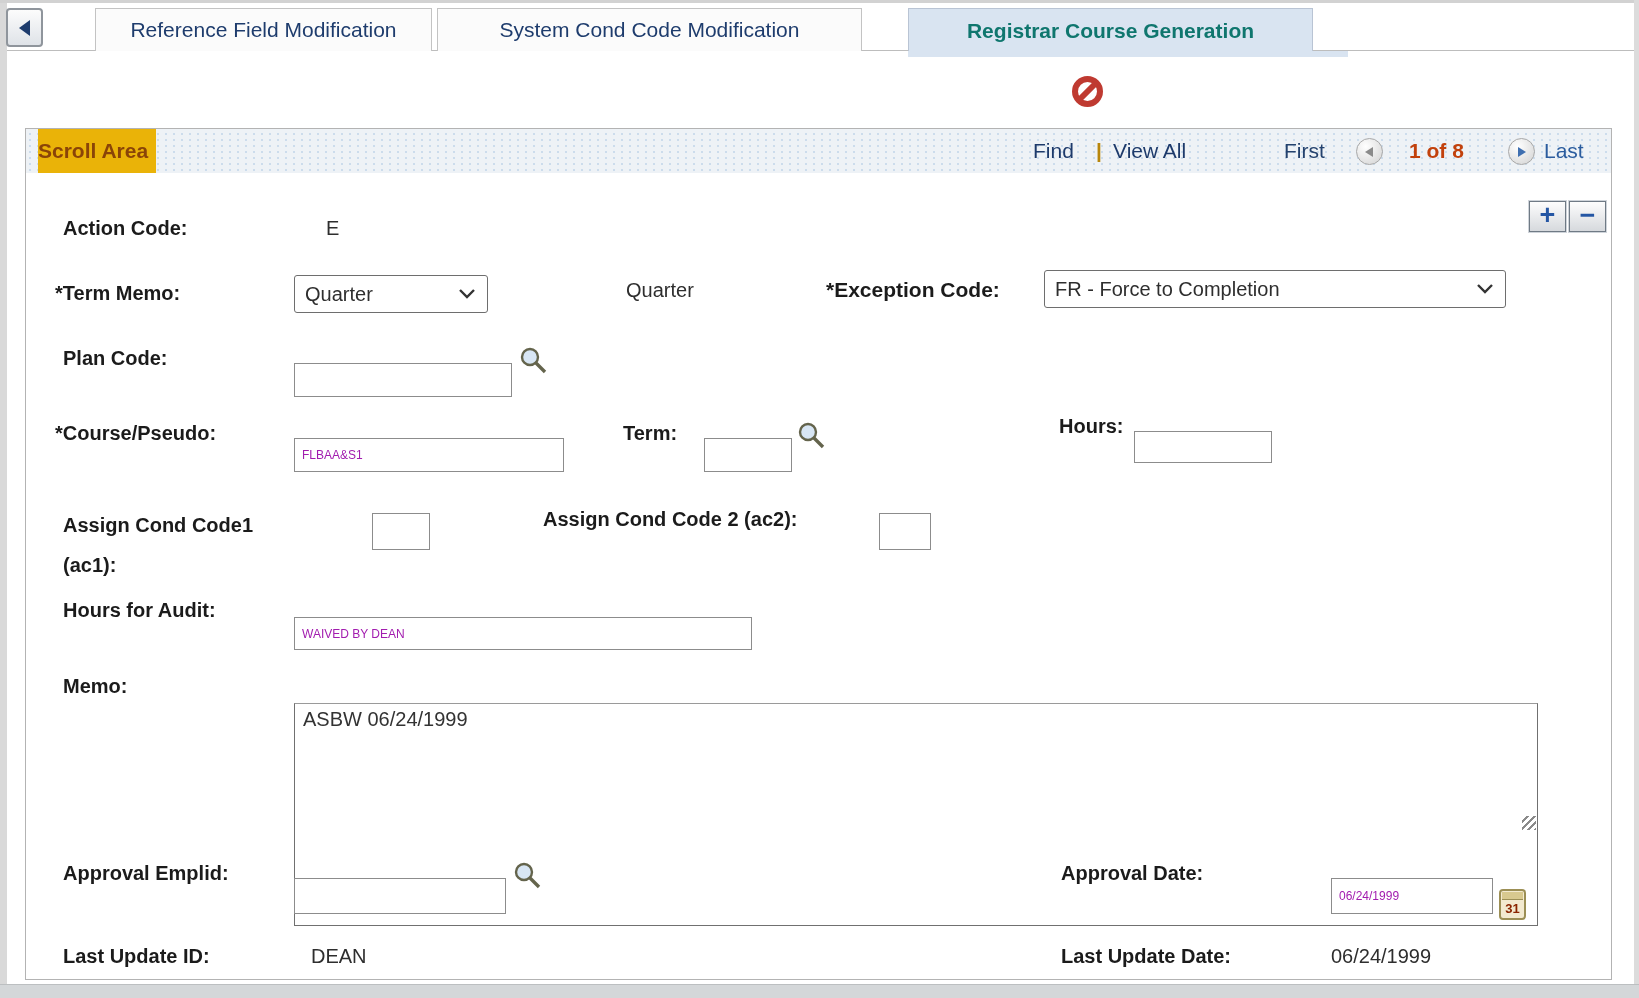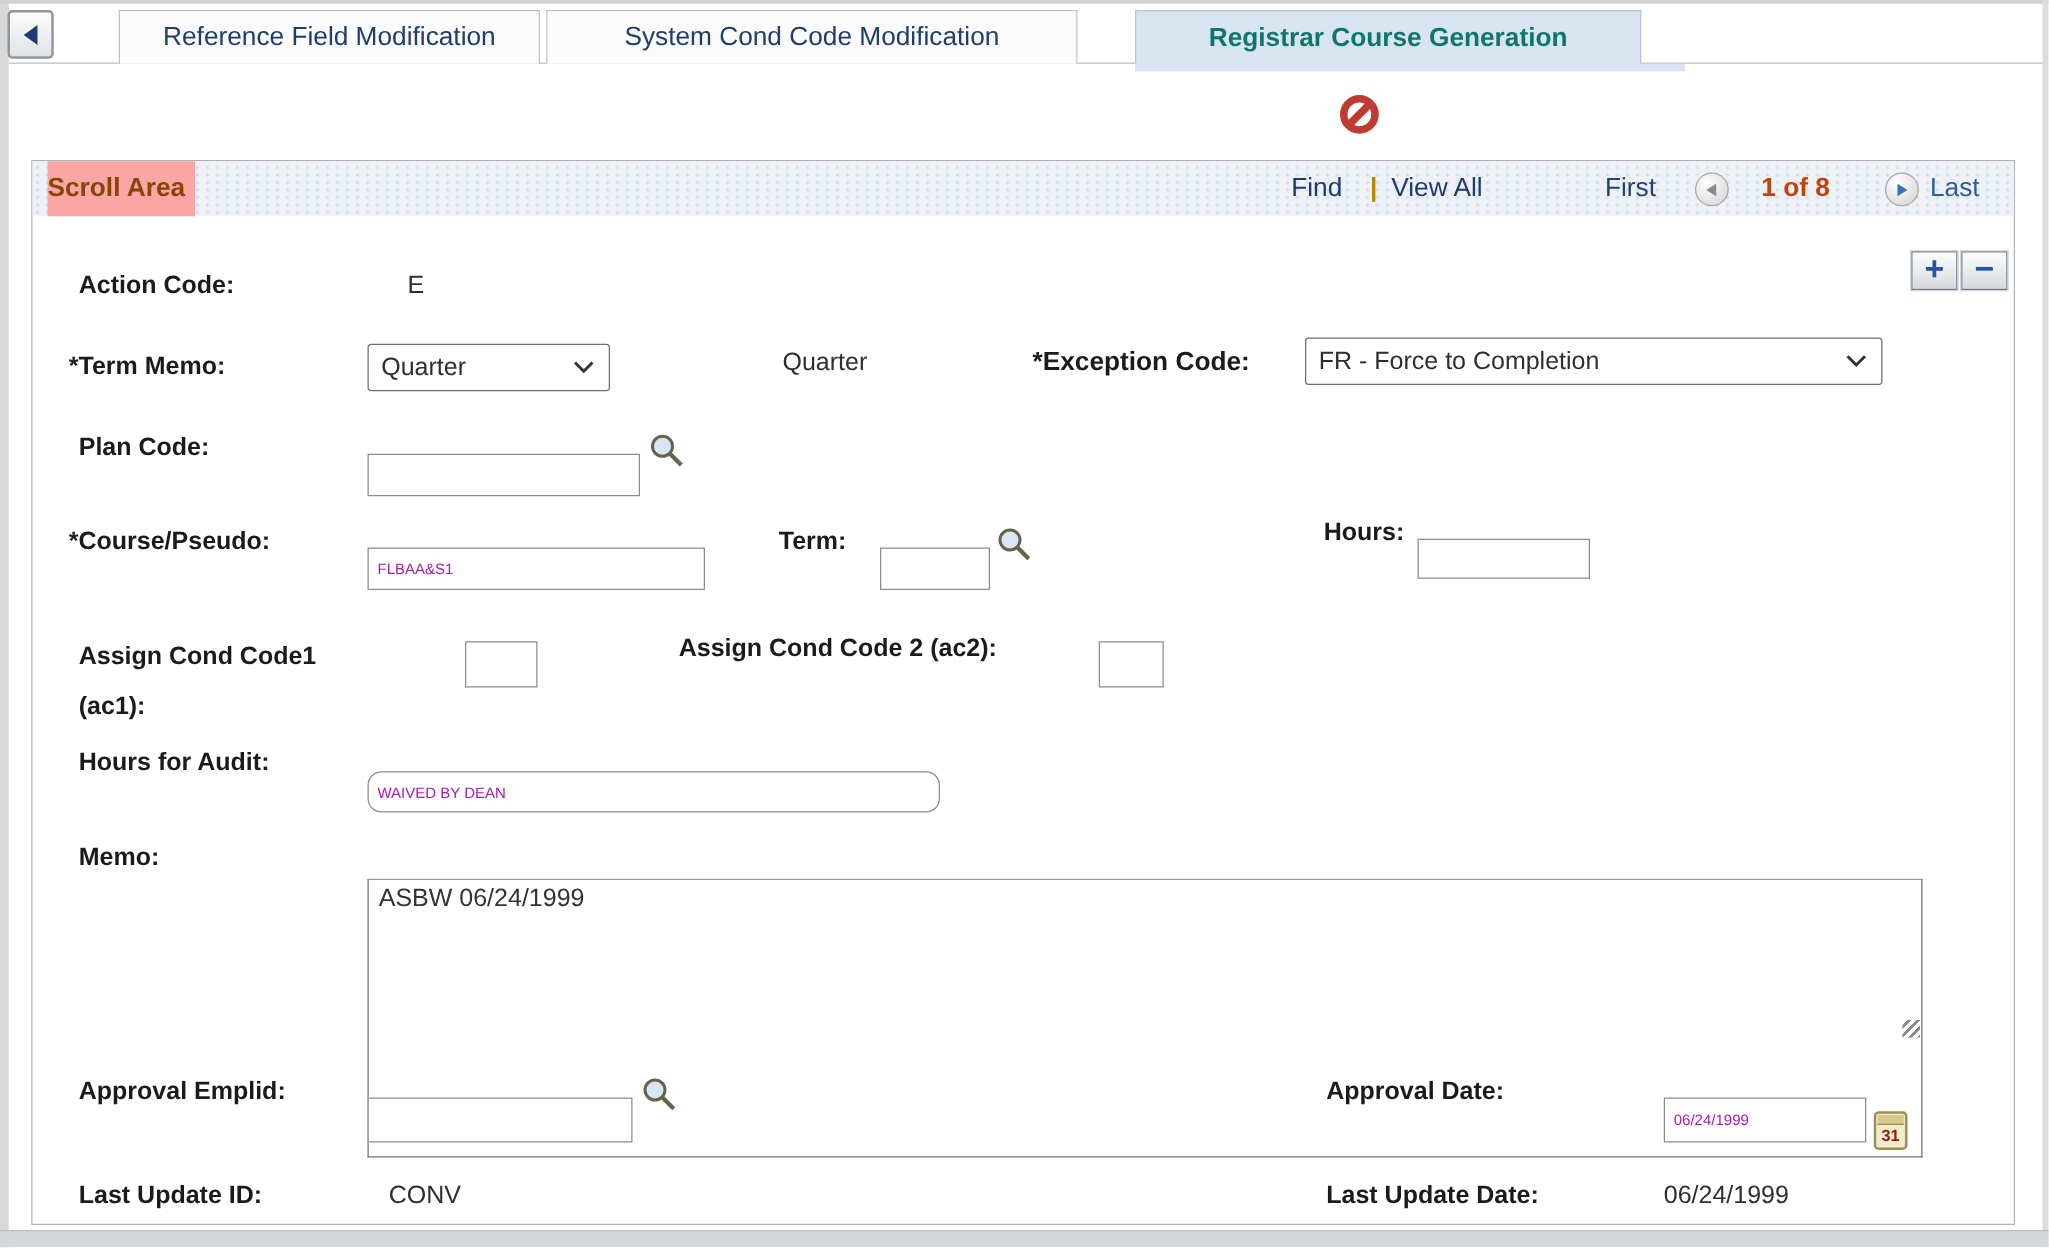--- a/index.html
+++ b/index.html
@@ -24,21 +24,21 @@
   .tab3 { left:908px; width:405px; height:45px; background:#d9e4f1; border-color:#b9c4d4; font-weight:bold; color:#0f766e; }
   .tab-understrip { position:absolute; left:908px; top:51px; width:440px; height:6px; background:#d9e4f1; }
 
   
   .no-icon { position:absolute; left:1071px; top:75px; width:33px; height:33px; cursor:pointer; }
 
   
   .scrollbox { position:absolute; left:25px; top:128px; width:1587px; height:852px; background:#fff; border:1px solid #b3b3b3; }
   .sa-header { position:absolute; left:0; top:0; width:100%; height:44px; background:#eef2f6;
                background-image:radial-gradient(circle,#ccdcec 1px,transparent 1.4px); background-size:8px 6px; background-position:0 26px; }
-  .sa-title  { position:absolute; left:12px; top:0; line-height:44px; font-size:21px; font-weight:bold; color:#8a4408; background:#fca5a5; padding-right:8px; }
+  .sa-title  { position:absolute; left:12px; top:0; line-height:44px; font-size:21px; font-weight:bold; color:#8a4408; background:#eab308; padding-right:8px; }
   .hlink { position:absolute; top:0; line-height:44px; font-size:21px; color:#1d3a6b; cursor:pointer; background:transparent; }
   .find-link    { left:1007px; }
   .find-sep     { left:1070px; color:#b8860b; font-weight:bold; cursor:default; }
   .viewall-link { left:1087px; }
   .first-link   { left:1258px; color:#24426e; }
   .pos-text     { left:1383px; font-weight:bold; color:#c2410c; cursor:default; }
   .last-link    { left:1518px; color:#2b5c9e; }
   .navbtn { position:absolute; top:9px; width:27px; height:27px; border-radius:50%; border:1px solid #a8a8a8;
             background:radial-gradient(circle at 35% 30%,#ffffff,#d2d2d2); display:flex; align-items:center; justify-content:center; cursor:pointer; }
   .navbtn.prev { left:1330px; }
@@ -161,39 +161,39 @@
     <div class="lbl" style="left:1021px; top:286px;">Hours:</div>
     <input class="tin" style="left: 1108px; top: 282px; width: 138px; height: 32px;" value="">
 
     <div class="lbl" style="left:25px; top:385px;">Assign Cond Code1</div>
     <div class="lbl" style="left:25px; top:425px;">(ac1):</div>
     <input class="tin" style="left: 346px; top: 364px; width: 58px; height: 37px;" value="">
     <div class="lbl" style="left:505px; top:379px;">Assign Cond Code 2 (ac2):</div>
     <input class="tin" style="left: 853px; top: 364px; width: 52px; height: 37px;" value="">
 
     <div class="lbl" style="left:25px; top:470px;">Hours for Audit:</div>
-    <input class="tin" style="left: 268px; top: 468px; width: 458px; height: 33px; border-radius: 11px;" value="WAIVED BY DEAN">
+    <input class="tin" style="left: 268px; top: 468px; width: 458px; height: 33px;" value="WAIVED BY DEAN">
 
     <div class="lbl" style="left:25px; top:546px;">Memo:</div>
     <textarea class="memo" style="">ASBW 06/24/1999</textarea>
     <div class="resize-grip"></div>
 
     <div class="lbl" style="left:25px; top:733px;">Approval Emplid:</div>
     <input class="tin" style="left: 268px; top: 729px; width: 212px; height: 36px;" value="">
     <svg class="mag" style="left:486px; top:731px;" viewBox="0 0 30 30">
       <circle cx="12" cy="12" r="8" fill="#d8e6f4" stroke="#64644c" stroke-width="2.4"></circle>
       <line x1="18" y1="18" x2="27" y2="27" stroke="#64644c" stroke-width="3.4"></line>
     </svg>
     <div class="lbl" style="left:1023px; top:733px;">Approval Date:</div>
     <input class="tin" style="left: 1305px; top: 729px; width: 162px; height: 36px;" value="06/24/1999">
     <div class="cal">
       <span>31</span>
     </div>
 
     <div class="lbl" style="left:25px; top:816px;">Last Update ID:</div>
-    <div class="val" style="left:285px; top:816px;">CONV</div>
+    <div class="val" style="left:285px; top:816px;">DEAN</div>
     <div class="lbl" style="left:1023px; top:816px;">Last Update Date:</div>
     <div class="val" style="left:1305px; top:816px;">06/24/1999</div>
 
   </div>
 
   <div class="frame-bottom"></div>
 </div>
 
 </body></html>

